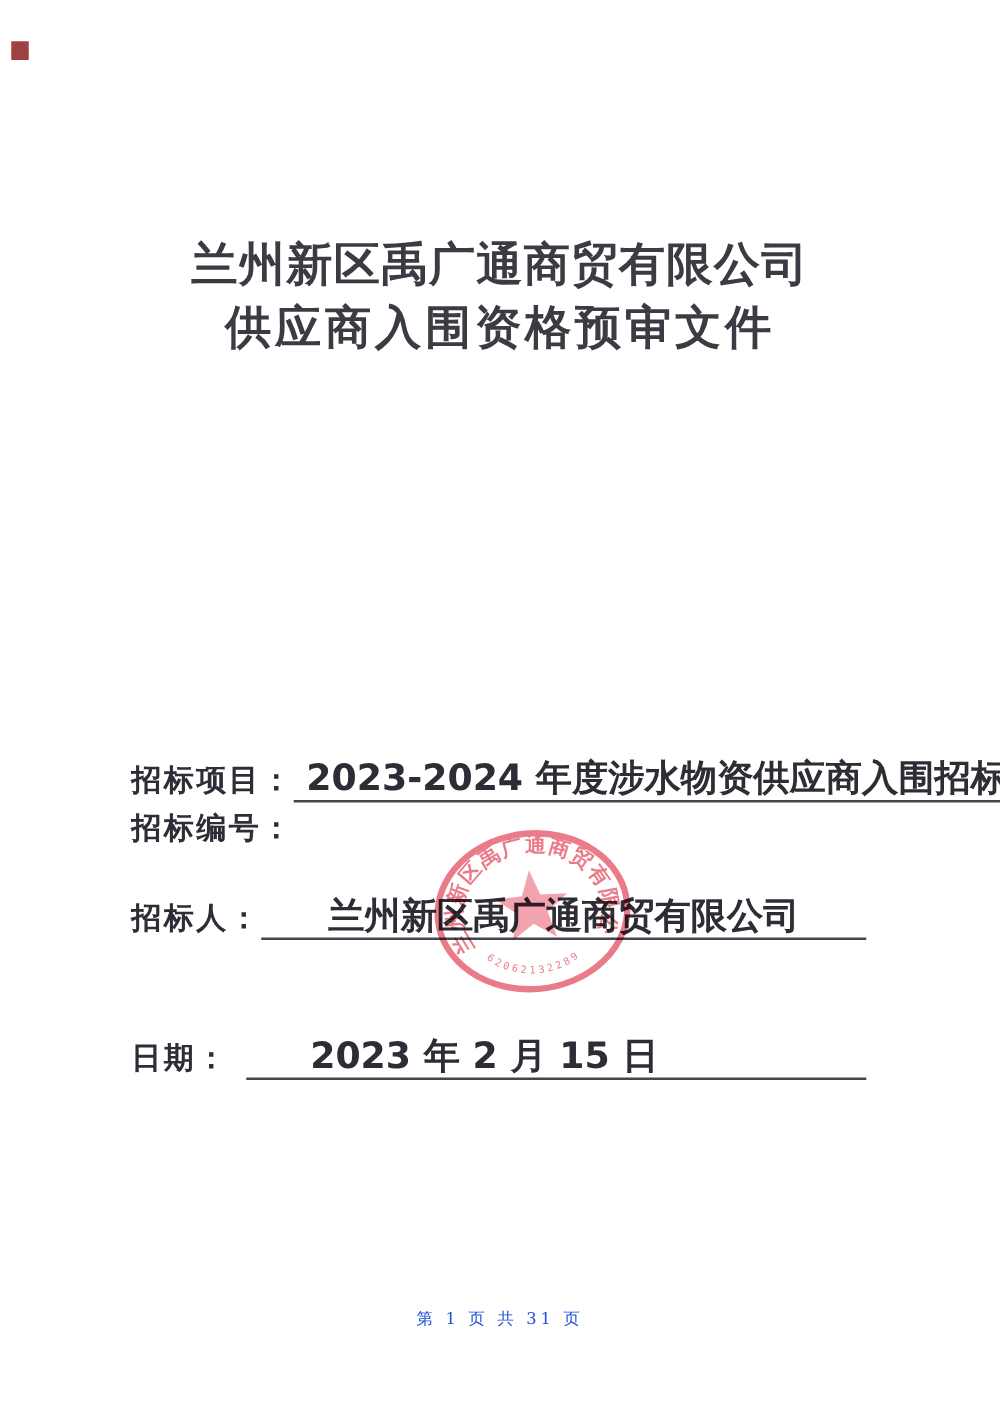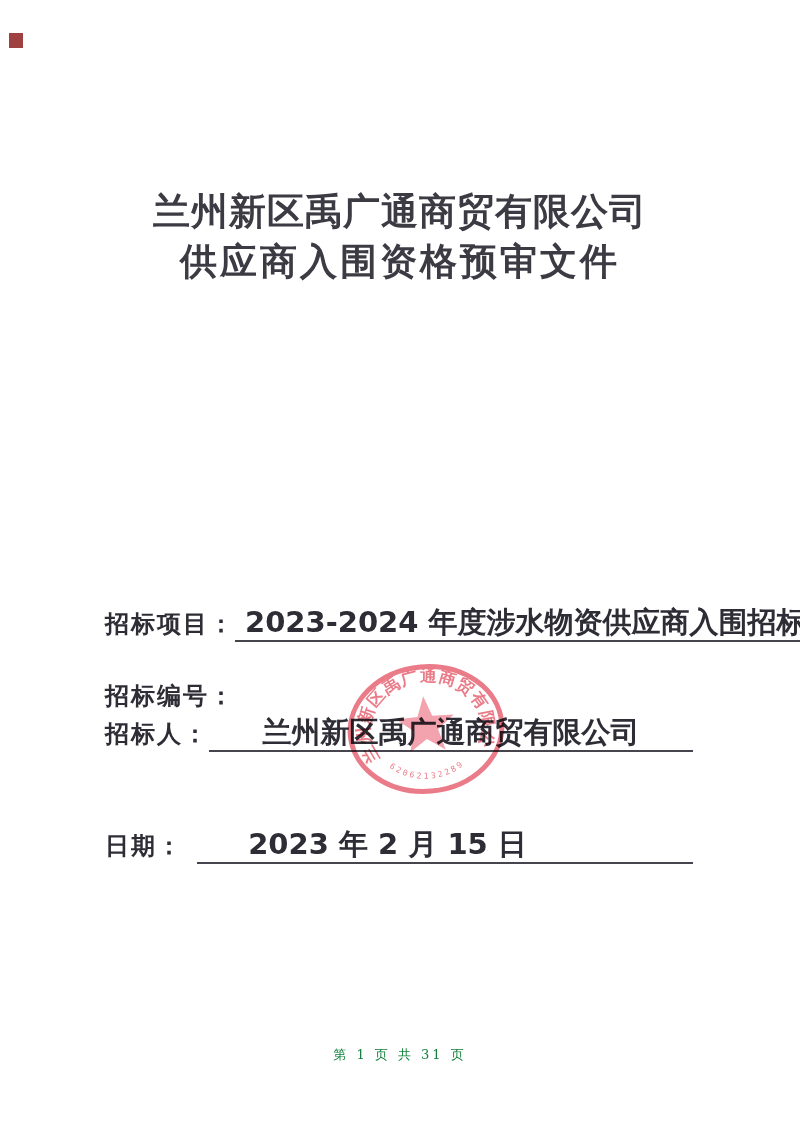--- a/index.html
+++ b/index.html
@@ -43,21 +43,21 @@
     left: 105px;
     width: 588px;
     display: flex;
     align-items: flex-end;
     height: 36px;
     color: #2e2d35;
     z-index: 2;
     margin-top: 44px;
   }
   .row1 { top: 562px; }
-  .row2 { top: 634px; justify-content: space-between; }
+  .row2 { top: 600px; justify-content: space-between; }
   .row3 { top: 672px; }
   .row4 { top: 784px; gap: 14px; }
   .field-label {
     font-size: 24px;
     font-weight: 700;
     letter-spacing: 2px;
     white-space: nowrap;
     line-height: 36px;
   }
   .field-value {
@@ -95,21 +95,21 @@
     font-family: "DejaVu Sans Mono", monospace;
   }
   .footer {
     position: absolute;
     left: 0; top: 1046px;
     width: 800px;
     text-align: center;
     font-family: "DejaVu Serif", "Liberation Serif", serif;
     font-size: 13px;
     letter-spacing: 3px;
-    color: #15803d;
+    color: #1d4ed8;
   }
 </style>
 </head>
 <body>
 
 <div class="page">
 
   <div class="corner-mark" style="background: rgb(142, 32, 32);"></div>
 
   <div class="title-block">

